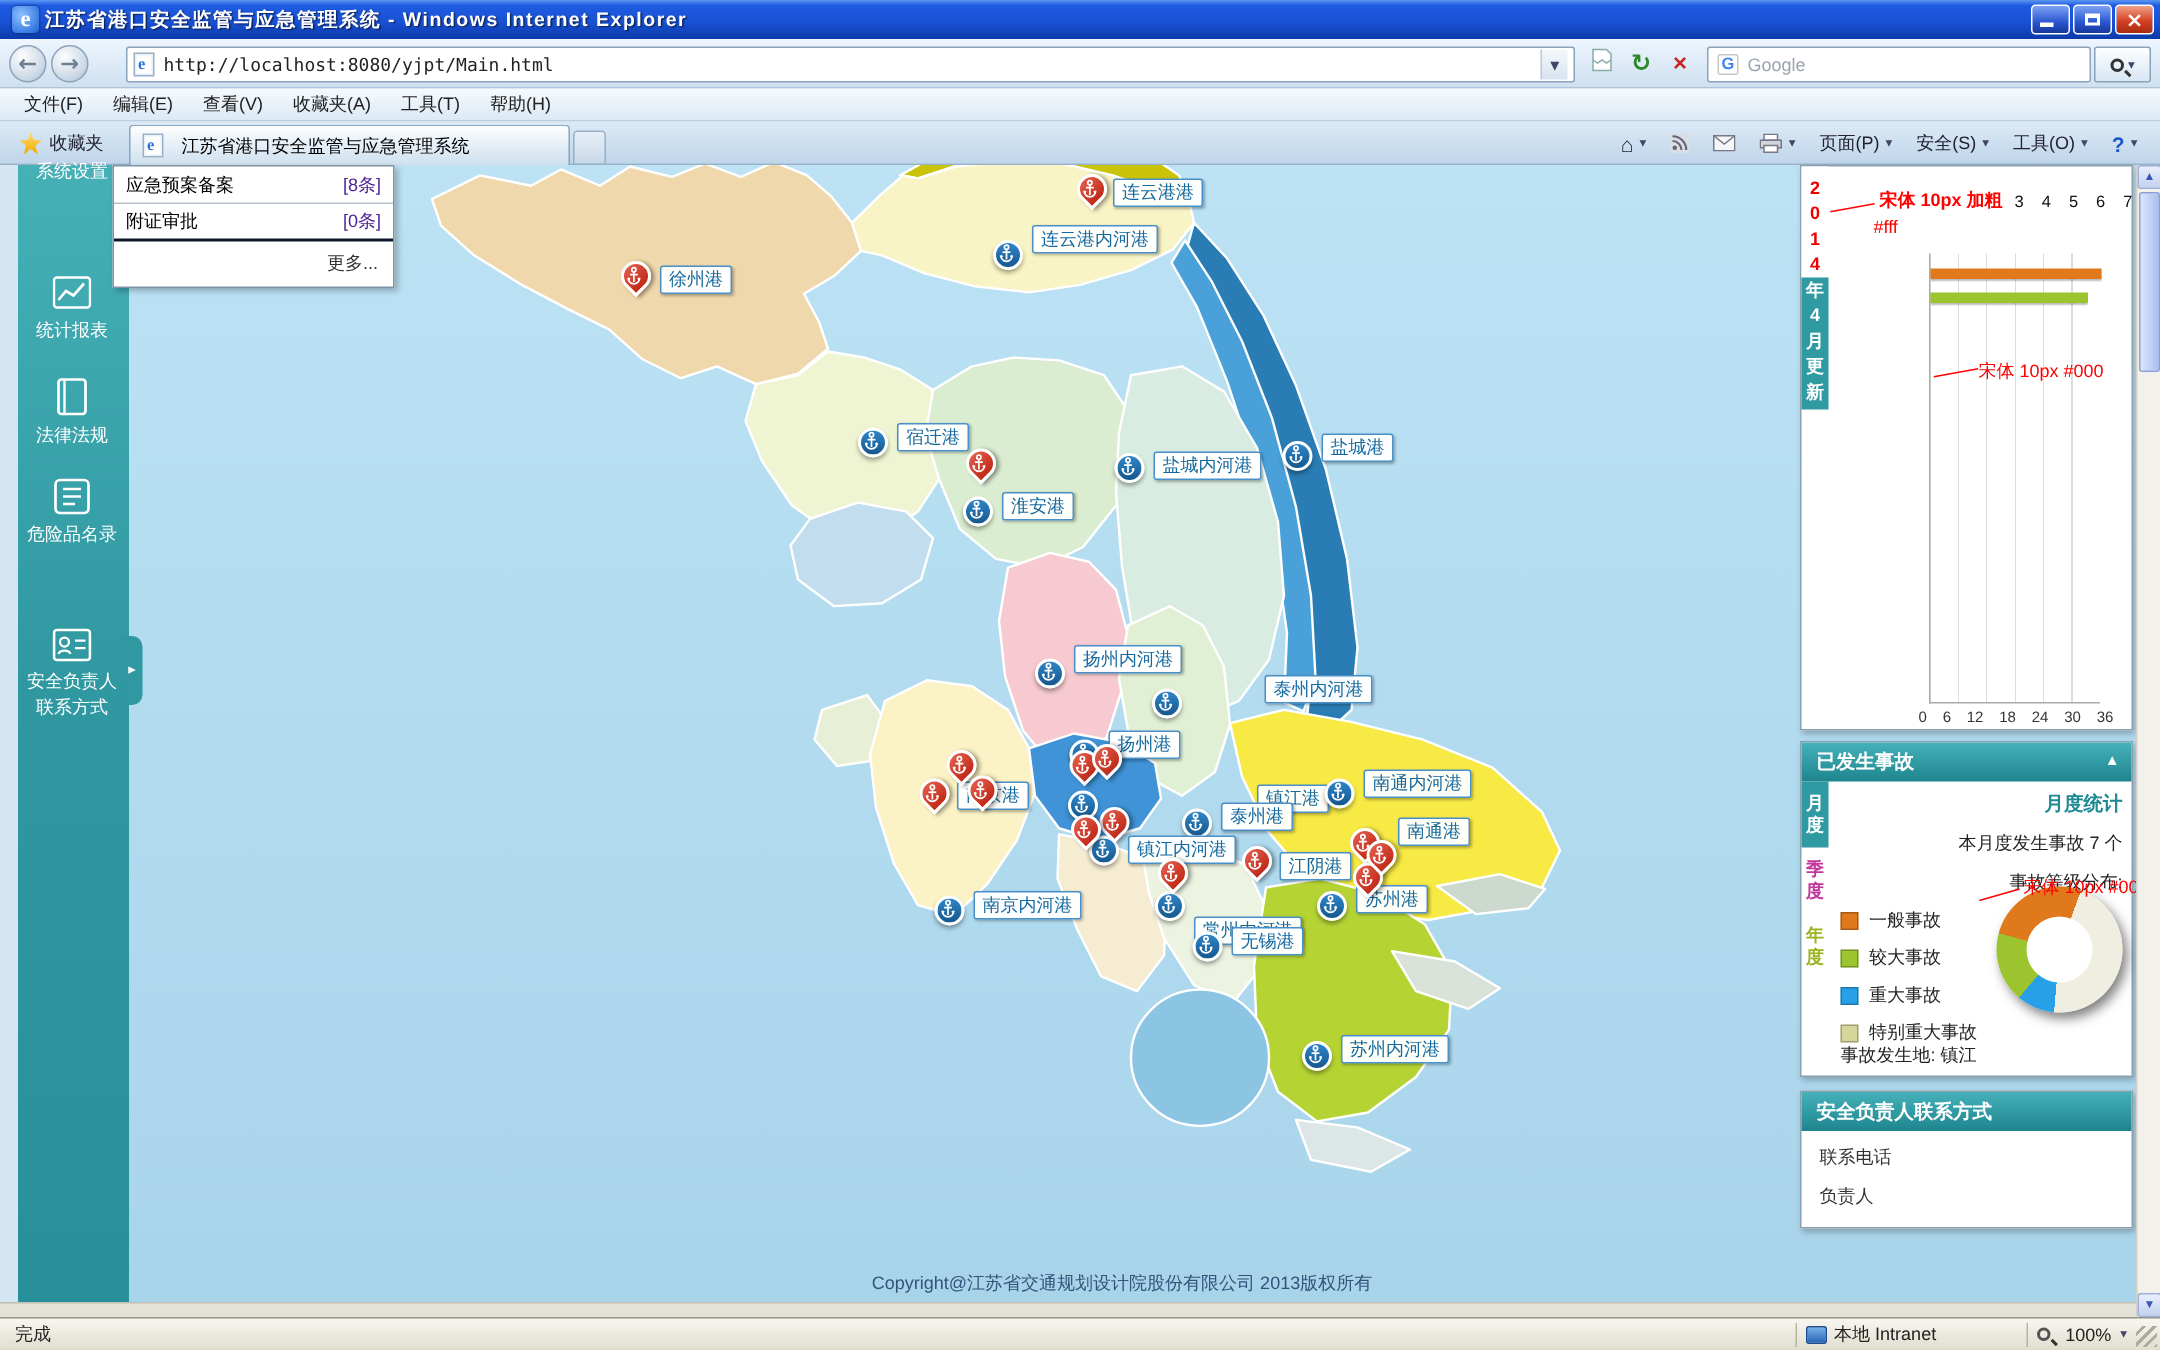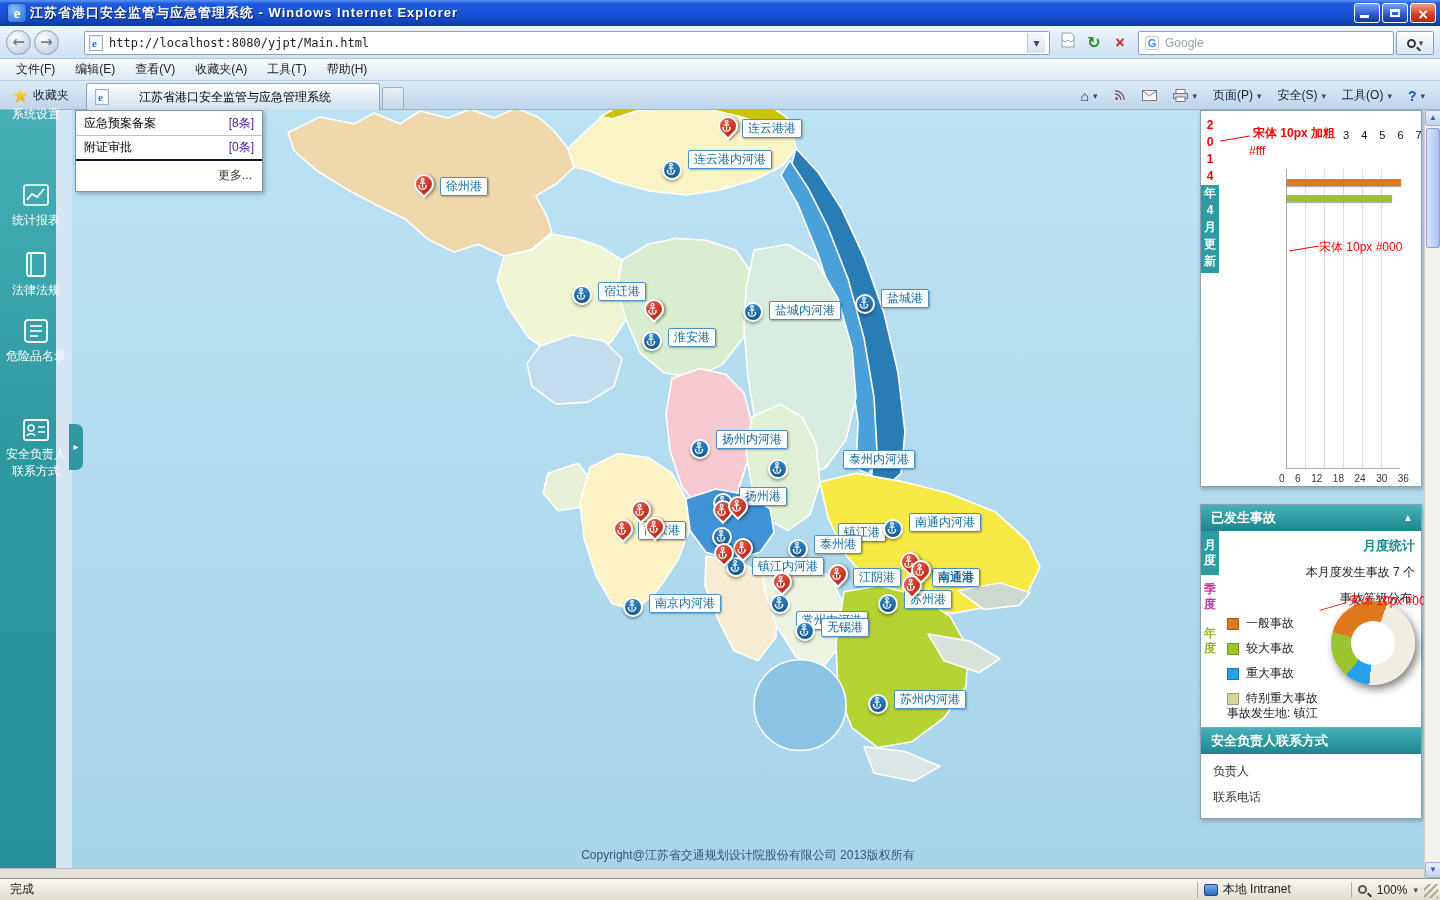--- a/index.html
+++ b/index.html
@@ -56,30 +56,30 @@
 
   
   .fav-row { position:absolute; left:0; top:81px; width:1440px; height:29px;
     background:linear-gradient(#dceaf6,#bfd5ea); border-bottom:1px solid #98b2c8; }
   .fav-btn { position:absolute; left:4px; top:3px; height:23px; display:flex; align-items:center; gap:5px; padding:0 8px;
     border:1px solid transparent; border-radius:2px; cursor:pointer; color:#223; }
   .star { width:15px; height:15px; background:linear-gradient(#ffe06a,#f0a800);
     clip-path:polygon(50% 0,63% 35%,100% 38%,71% 60%,81% 100%,50% 76%,19% 100%,29% 60%,0 38%,37% 35%); }
   .tab { position:absolute; left:86px; top:2px; width:294px; height:27px; border:1px solid #8aa6c0; border-bottom:none;
     border-radius:3px 3px 0 0; background:linear-gradient(#fdfefe,#dce9f4 70%,#cfe0ee);
-    display:flex; align-items:center; gap:24px; padding:0 8px; cursor:pointer; }
+    display:flex; align-items:center; gap:6px; padding:0 8px; cursor:pointer; }
   .tab-stub { position:absolute; left:382px; top:6px; width:22px; height:23px; border:1px solid #98b0c6;
     border-radius:3px 3px 0 0; background:linear-gradient(#e8f0f8,#c8d8e8); cursor:pointer; }
   .fav-right { position:absolute; right:8px; top:3px; height:23px; display:flex; align-items:center; gap:2px; }
   .icobtn,.txtbtn { display:flex; align-items:center; gap:4px; height:22px; padding:0 6px; border:1px solid transparent;
     border-radius:2px; color:#223; cursor:pointer; }
   .glyph { font-size:14px; line-height:14px; }
 
   
-  .sidebar { position:absolute; left:0; top:110px; width:56px; height:758px;
+  .sidebar { position:absolute; left:12px; top:110px; width:74px; height:758px;
     background:linear-gradient(180deg,#46b0b7,#2f98a0 45%,#28909a); z-index:30; }
   .side-item { position:absolute; left:0; width:72px; text-align:center; color:#fff; cursor:pointer; }
   .side-item svg { display:block; margin:0 auto 4px; }
   .side-label { display:block; font-size:12px; line-height:17px; color:#fff; }
   .notch { position:absolute; right:-11px; top:6px; width:14px; height:46px; background:#2f98a0;
     border-radius:0 7px 7px 0; color:#fff; font-size:10px; line-height:46px; text-align:center; }
 
   
   .quick-panel { position:absolute; left:75px; top:110px; width:188px; background:#fff;
     border:1px solid #7d93a6; box-shadow:2px 2px 4px rgba(0,0,0,.25); z-index:40; }
@@ -410,21 +410,21 @@
           <line x1="5" y1="7" x2="11" y2="7" stroke="#fff" stroke-width="1.3"></line>
           <path d="M12.5 9.5C12 12.5 10 14 8 14C6 14 4 12.5 3.5 9.5M3.5 9.5L5.1 10.4M12.5 9.5L10.9 10.4" fill="none" stroke="#fff" stroke-width="1.3"></path>
         </svg></div>
       <div class="port-label" style="left: 781px; top: 458px;">江阴港</div>
       <div class="rpin" style="left: 828px; top: 442px;"><svg width="14" height="14" viewBox="0 0 16 16">
           <circle cx="8" cy="3.2" r="1.6" fill="none" stroke="#fff" stroke-width="1.3"></circle>
           <line x1="8" y1="4.8" x2="8" y2="12.5" stroke="#fff" stroke-width="1.3"></line>
           <line x1="5" y1="7" x2="11" y2="7" stroke="#fff" stroke-width="1.3"></line>
           <path d="M12.5 9.5C12 12.5 10 14 8 14C6 14 4 12.5 3.5 9.5M3.5 9.5L5.1 10.4M12.5 9.5L10.9 10.4" fill="none" stroke="#fff" stroke-width="1.3"></path>
         </svg></div>
-      <div class="port-label" style="left: 860px; top: 458px; font-weight: bold;">南通港</div>
+      <div class="port-label" style="left: 860px; top: 435px;">南通港</div>
       <div class="bport" style="left: 551px; top: 487px;"><svg width="14" height="14" viewBox="0 0 16 16">
           <circle cx="8" cy="3.2" r="1.6" fill="none" stroke="#fff" stroke-width="1.3"></circle>
           <line x1="8" y1="4.8" x2="8" y2="12.5" stroke="#fff" stroke-width="1.3"></line>
           <line x1="5" y1="7" x2="11" y2="7" stroke="#fff" stroke-width="1.3"></line>
           <path d="M12.5 9.5C12 12.5 10 14 8 14C6 14 4 12.5 3.5 9.5M3.5 9.5L5.1 10.4M12.5 9.5L10.9 10.4" fill="none" stroke="#fff" stroke-width="1.3"></path>
         </svg></div>
       <div class="port-label" style="left: 577px; top: 484px;">南京内河港</div>
       <div class="bport" style="left: 698px; top: 484px;"><svg width="14" height="14" viewBox="0 0 16 16">
           <circle cx="8" cy="3.2" r="1.6" fill="none" stroke="#fff" stroke-width="1.3"></circle>
           <line x1="8" y1="4.8" x2="8" y2="12.5" stroke="#fff" stroke-width="1.3"></line>
@@ -594,21 +594,21 @@
       <span>0</span>
       <span>6</span>
       <span>12</span>
       <span>18</span>
       <span>24</span>
       <span>30</span>
       <span>36</span>
     </div>
 </div>
 
-<div class="rpanel" style="top:494px;height:224px;margin-top:10px;">
+<div class="rpanel" style="top:494px;height:224px;">
   <div class="panel-hdr">
     <span>已发生事故</span>
     <span class="hdr-arrow">▲</span>
   </div>
   <div class="acc-tabs">
       <div class="acc-tab active">月<br>度</div>
       <div class="acc-tab magenta">季<br>度</div>
       <div class="acc-tab olive">年<br>度</div>
     </div>
   <div class="acc-body">
@@ -638,22 +638,22 @@
   <div class="annot" style="left:148px;top:88px;">宋体 10px #000</div>
   <div class="leader" style="left:118px;top:101px;width:28px;transform:rotate(-16deg);"></div>
   <div class="acc-loc">事故发生地: 镇江</div>
 </div>
 
 <div class="rpanel" style="top:727px;height:92px;">
   <div class="panel-hdr">
     <span>安全负责人联系方式</span>
   </div>
   <div>
+      <div class="contact-field">联系电话</div>
       <div class="contact-field">负责人</div>
-      <div class="contact-field">联系电话</div>
     </div>
 </div>
 
 <div class="vscroll">
   <div class="sbtn" style="top:0;">▲</div>
   <div class="sthumb"></div>
   <div class="sbtn" style="bottom:0;">▼</div>
 </div>
 <div class="hstrip"></div>
 

